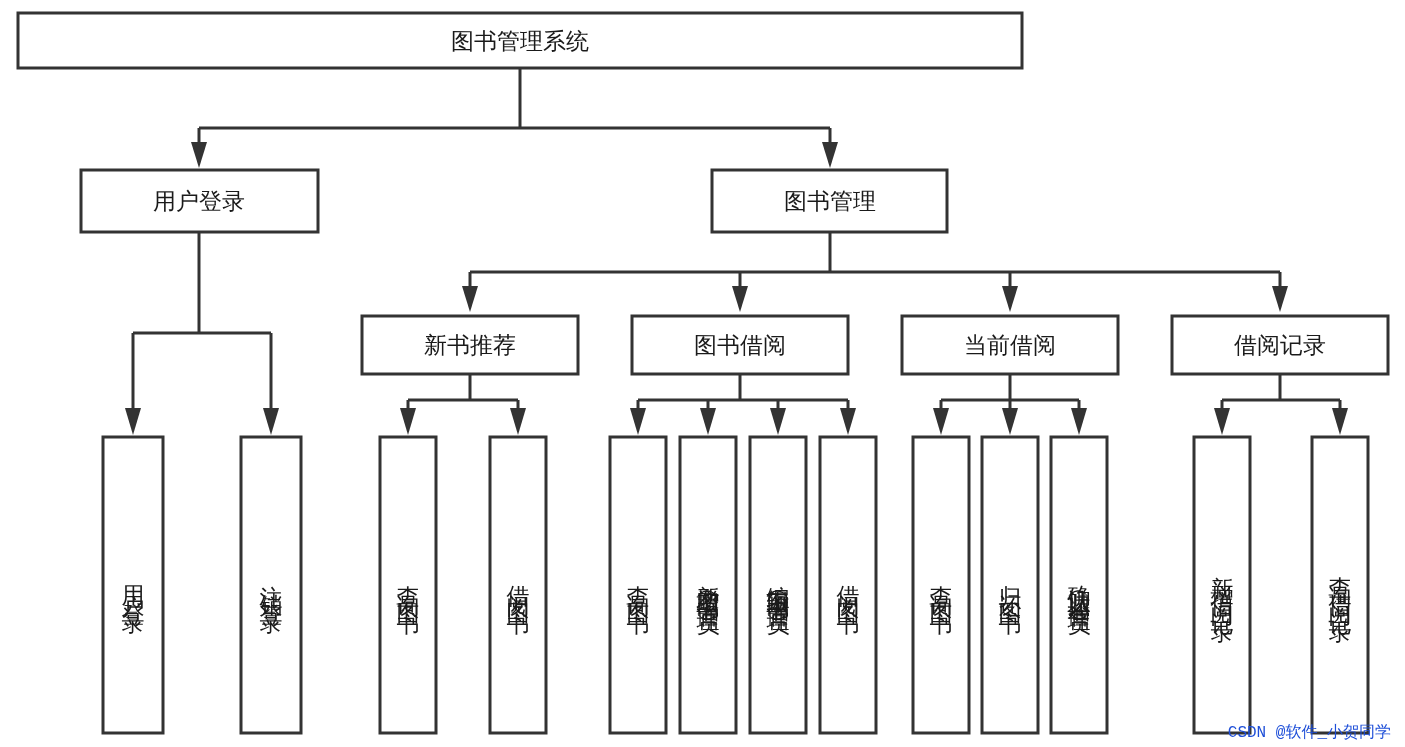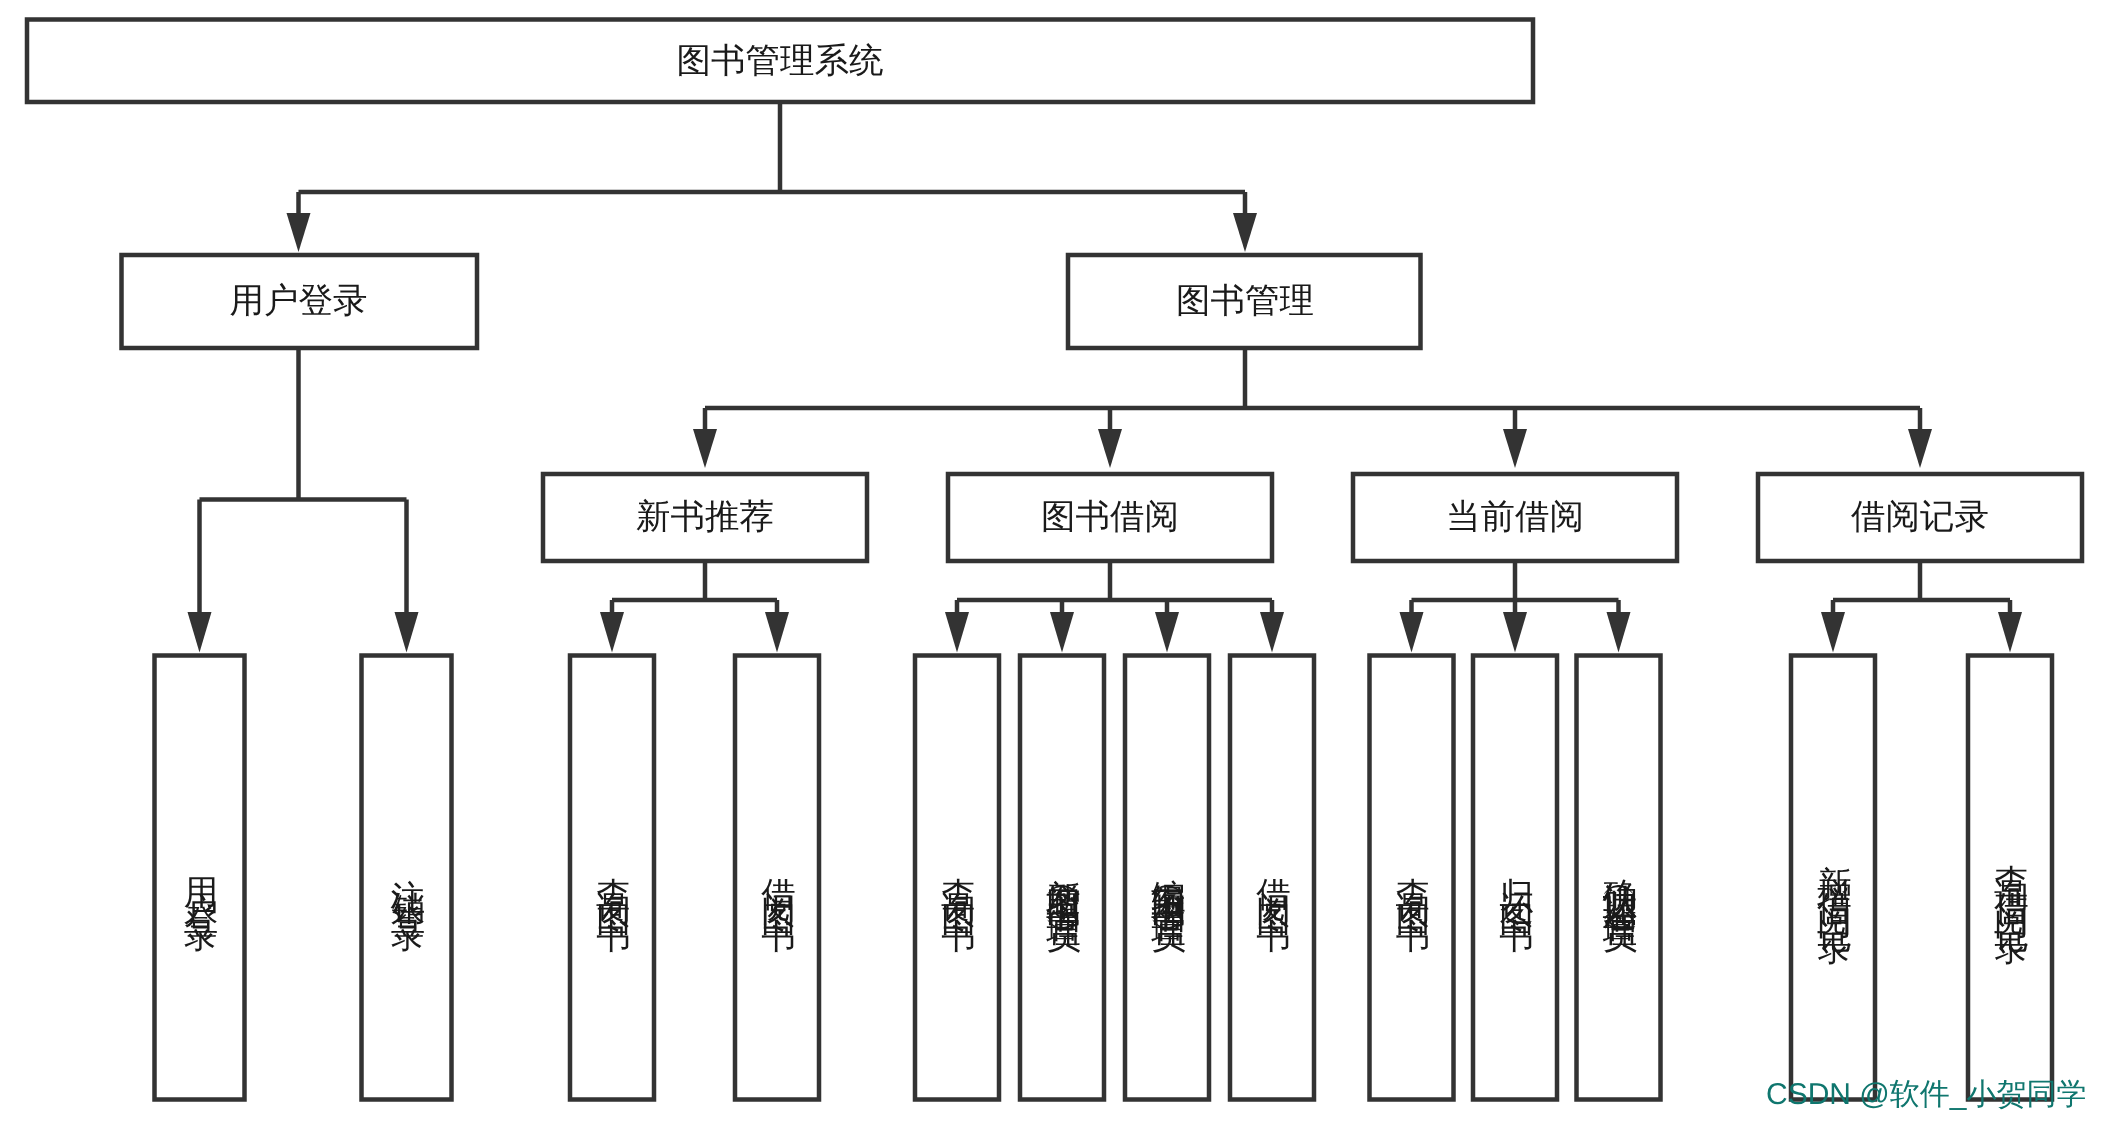--- a/index.html
+++ b/index.html
@@ -45,23 +45,23 @@
     font-family: "DejaVu Sans", "Liberation Sans", sans-serif;
     font-size: 23px;
     fill: #1a1a1a;
     text-anchor: middle;
     dominant-baseline: middle;
   }
   .watermark {
     position: absolute;
     right: 14px;
     bottom: 4px;
-    font-family: Liberation Sans, sans-serif;
-    font-size: 20px;
-    color: #0f766e;
+    font-family: Liberation Mono, monospace;
+    font-size: 16px;
+    color: #1d4ed8;
     white-space: nowrap;
     user-select: none;
     pointer-events: none;
   }
 </style>
 </head>
 <body>
 
 <div id="diagram-root">
   <svg id="tree-svg" viewBox="0 0 1405 747" xmlns="http://www.w3.org/2000/svg">

